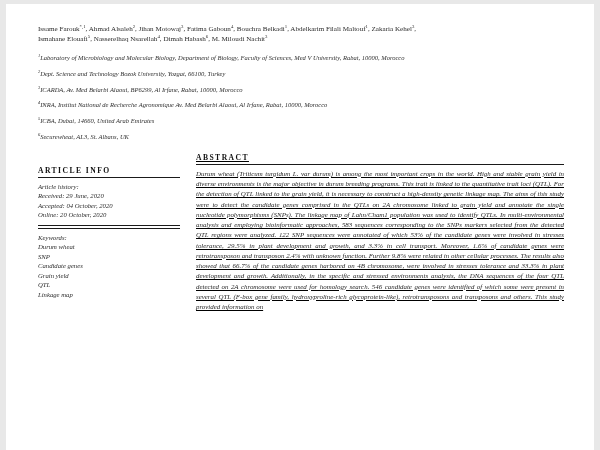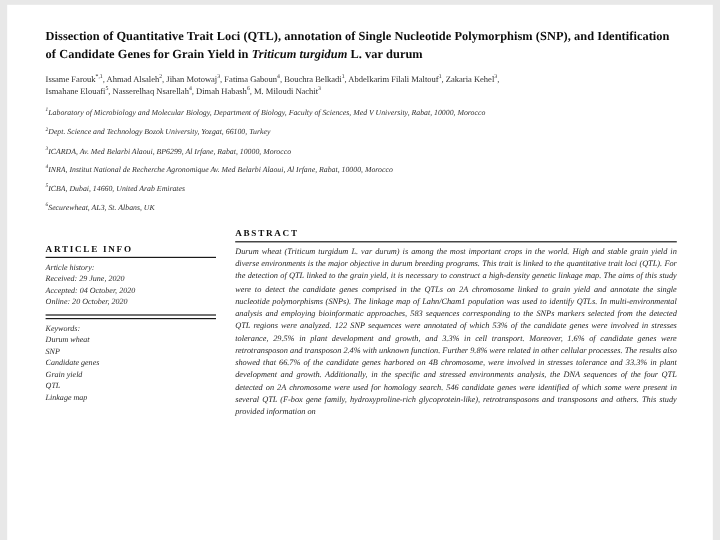--- a/index.html
+++ b/index.html
@@ -74,20 +74,21 @@
   .col-left {
     width: 150px;
     flex: 0 0 150px;
     padding-right: 8px;
     box-sizing: border-box;
   }
   .col-right {
     flex: 1 1 auto;
     padding-left: 8px;
     box-sizing: border-box;
+    text-decoration: underline;
   }
 
   .sec-head {
     font-size: 7.6px;
     font-weight: bold;
     letter-spacing: 1.45px;
     color: #101010;
     padding-bottom: 2px;
     font-family: "Liberation Serif", serif;
   }
@@ -129,21 +130,20 @@
     padding-top: 4px;
     hyphens: none;
   }
 </style>
 </head>
 <body>
 
 <div class="page">
   <div class="inner">
 
-    <h1 class="title"><span>Dissection of Quantitative Trait Loci (QTL), annotation of Single Nucleotide Polymorphism (SNP), and Identification of Candidate Genes for Grain Yield in </span><span class="ital">Triticum turgidum</span><span> L. var durum</span></h1>
 
     <div class="authors">
       <div>Issame Farouk<sup>*,1</sup>, Ahmad Alsaleh<sup>2</sup>, Jihan Motowaj<sup>3</sup>, Fatima Gaboun<sup>4</sup>, Bouchra Belkadi<sup>1</sup>, Abdelkarim Filali Maltouf<sup>1</sup>, Zakaria Kehel<sup>3</sup>,</div>
       <div>Ismahane Elouafi<sup>5</sup>, Nasserelhaq Nsarellah<sup>4</sup>, Dimah Habash<sup>6</sup>, M. Miloudi Nachit<sup>3</sup></div>
     </div>
 
     <div class="affil"><sup>1</sup>Laboratory of Microbiology and Molecular Biology, Department of Biology, Faculty of Sciences, Med V University, Rabat, 10000, Morocco</div>
     <div class="affil"><sup>2</sup>Dept. Science and Technology Bozok University, Yozgat, 66100, Turkey</div>
     <div class="affil"><sup>3</sup>ICARDA, Av. Med Belarbi Alaoui, BP6299, Al Irfane, Rabat, 10000, Morocco</div>
     <div class="affil"><sup>4</sup>INRA, Institut National de Recherche Agronomique Av. Med Belarbi Alaoui, Al Irfane, Rabat, 10000, Morocco</div>

